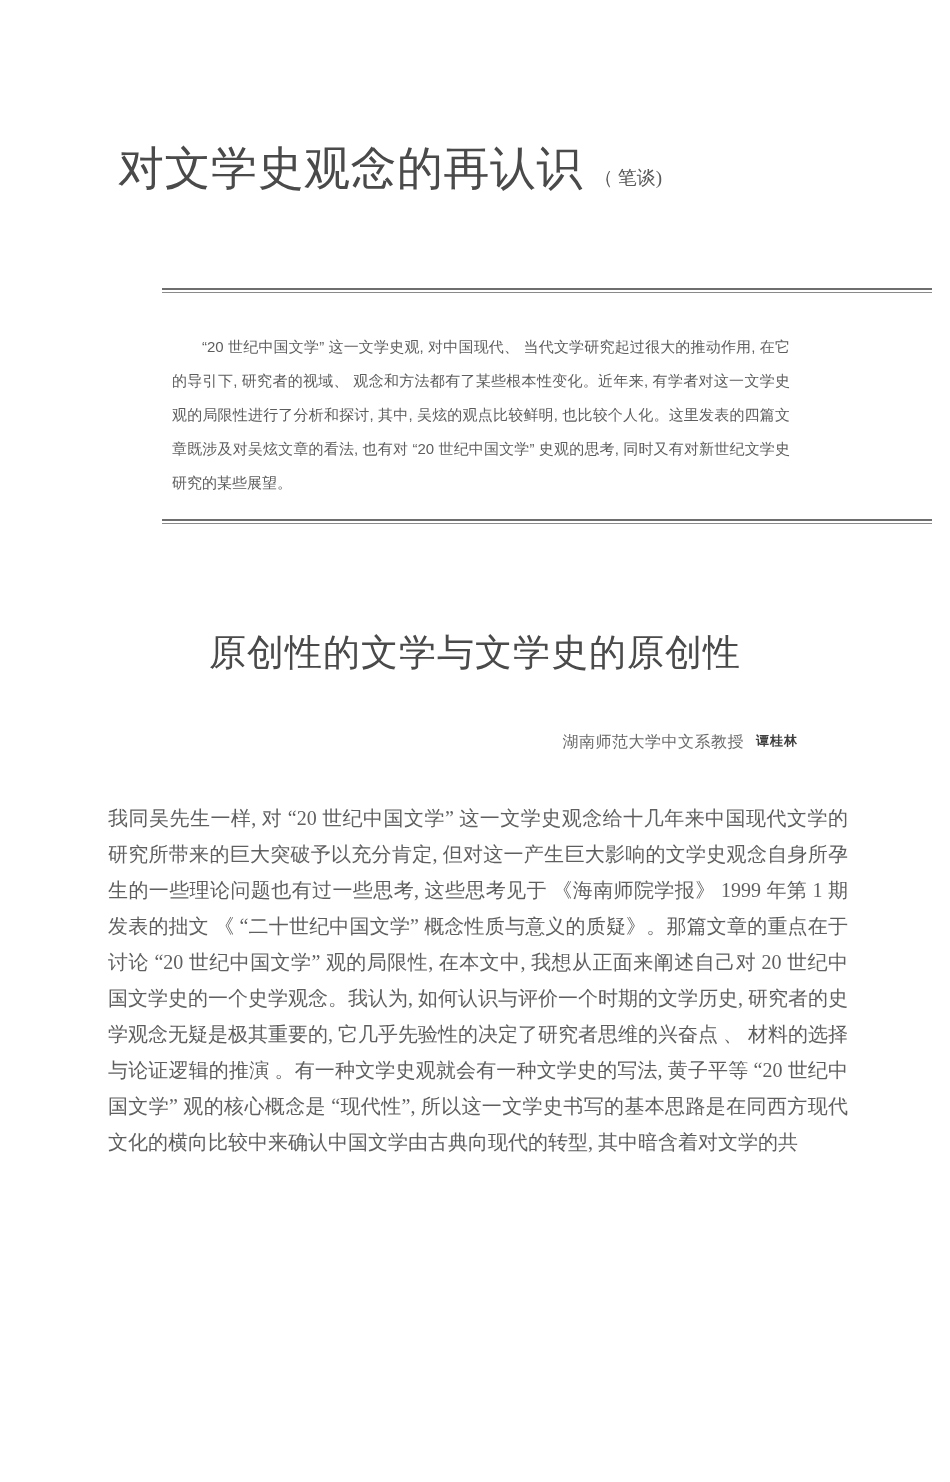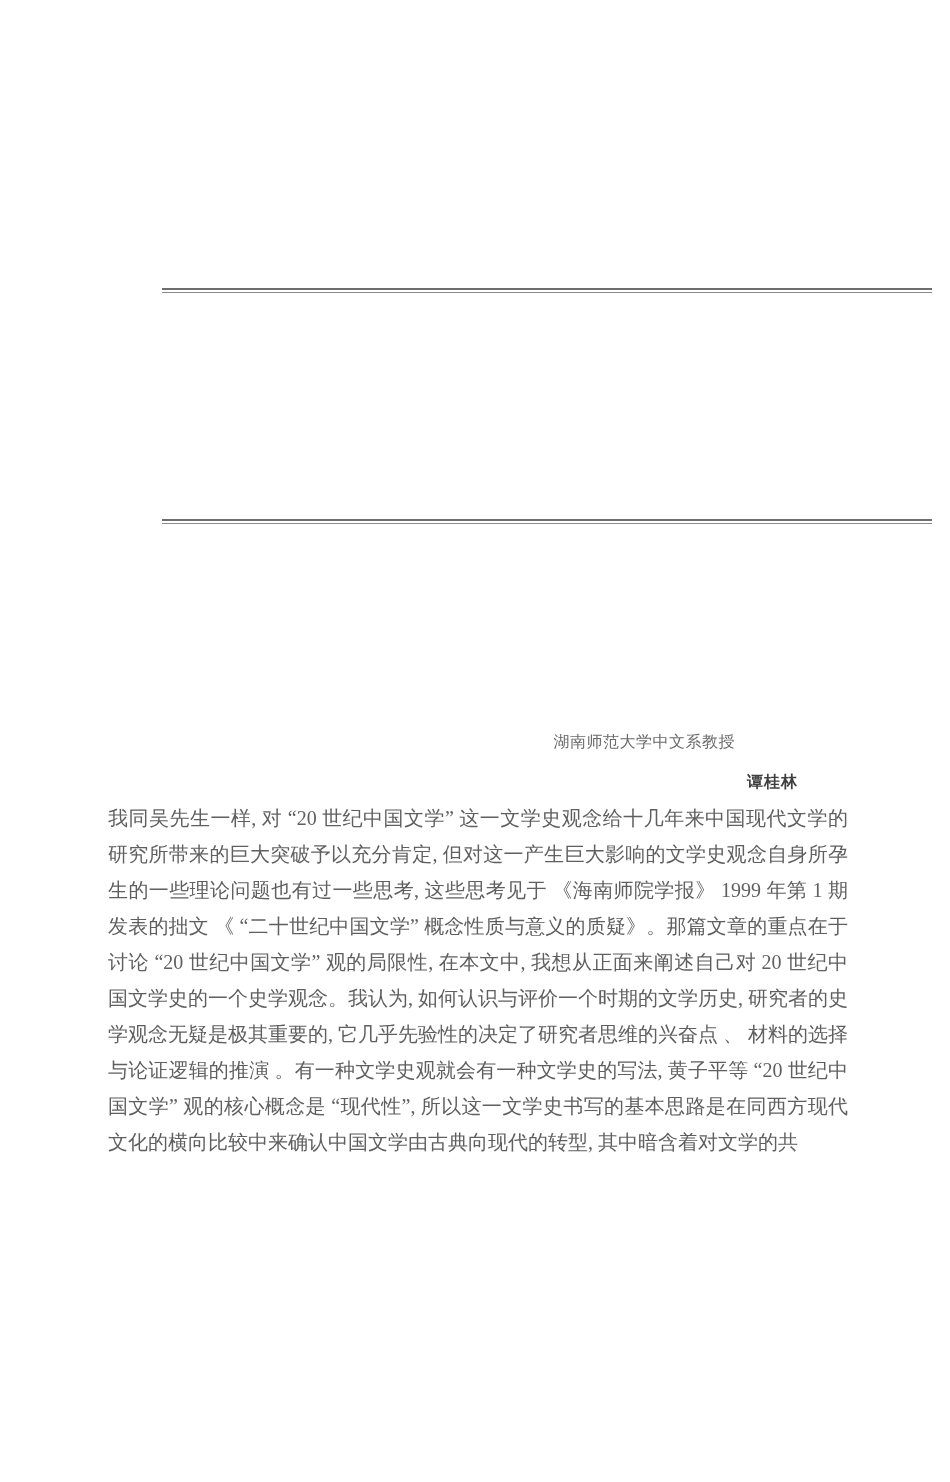--- a/index.html
+++ b/index.html
@@ -128,27 +128,26 @@
   }
   .byline-affil {
     font-family: "Liberation Serif", "DejaVu Serif", serif;
     font-size: 16px;
     color: #6a6a6a;
     letter-spacing: 0.5px;
     white-space: nowrap;
   }
   .byline-author {
     font-family: "Liberation Sans", "DejaVu Sans", sans-serif;
-    font-size: 16px;
+    font-size: 13px;
     font-weight: bold;
     color: #3f3f3f;
     margin-left: 12px;
     letter-spacing: 1px;
     white-space: nowrap;
-    margin-top: 40px;
   }
 
   
   .body-text {
     position: absolute;
     left: 108px;
     top: 800px;
     width: 740px;
     font-family: "Liberation Serif", "DejaVu Serif", serif;
     font-size: 20px;
@@ -163,33 +162,39 @@
   .body-text p.indent {
     text-indent: 2em;
   }
 </style>
 </head>
 <body>
 
 <div class="page">
 
   <div class="title-block">
+    <div class="main-title-row">
+      <span class="main-title">对文学史观念的再认识</span>
+      <span class="main-title-note">（ 笔谈)</span>
+    </div>
   </div>
 
   <div class="rule-double rule-top">
     <div class="rl-thick"></div>
     <div class="rl-thin"></div>
   </div>
 
+  <div class="abstract">“20 世纪中国文学” 这一文学史观, 对中国现代、 当代文学研究起过很大的推动作用, 在它的导引下, 研究者的视域、 观念和方法都有了某些根本性变化。近年来, 有学者对这一文学史观的局限性进行了分析和探讨, 其中, 吴炫的观点比较鲜明, 也比较个人化。这里发表的四篇文章既涉及对吴炫文章的看法, 也有对 “20 世纪中国文学” 史观的思考, 同时又有对新世纪文学史研究的某些展望。</div>
 
   <div class="rule-double rule-bottom">
     <div class="rl-thick"></div>
     <div class="rl-thin"></div>
   </div>
 
+  <div class="section-heading">原创性的文学与文学史的原创性</div>
 
   <div class="byline">
     <span class="byline-affil">湖南师范大学中文系教授</span>
     <span class="byline-author">谭桂林</span>
   </div>
 
   <div class="body-text">
     <p>我同吴先生一样, 对 “20 世纪中国文学” 这一文学史观念给十几年来中国现代文学的研究所带来的巨大突破予以充分肯定, 但对这一产生巨大影响的文学史观念自身所孕生的一些理论问题也有过一些思考, 这些思考见于 《海南师院学报》 1999 年第 1 期发表的拙文 《 “二十世纪中国文学” 概念性质与意义的质疑》。那篇文章的重点在于讨论 “20 世纪中国文学” 观的局限性, 在本文中, 我想从正面来阐述自己对 20 世纪中国文学史的一个史学观念。我认为, 如何认识与评价一个时期的文学历史, 研究者的史学观念无疑是极其重要的, 它几乎先验性的决定了研究者思维的兴奋点 、 材料的选择与论证逻辑的推演 。有一种文学史观就会有一种文学史的写法, 黄子平等 “20 世纪中国文学” 观的核心概念是 “现代性”, 所以这一文学史书写的基本思路是在同西方现代文化的横向比较中来确认中国文学由古典向现代的转型, 其中暗含着对文学的共</p>
   </div>
 

